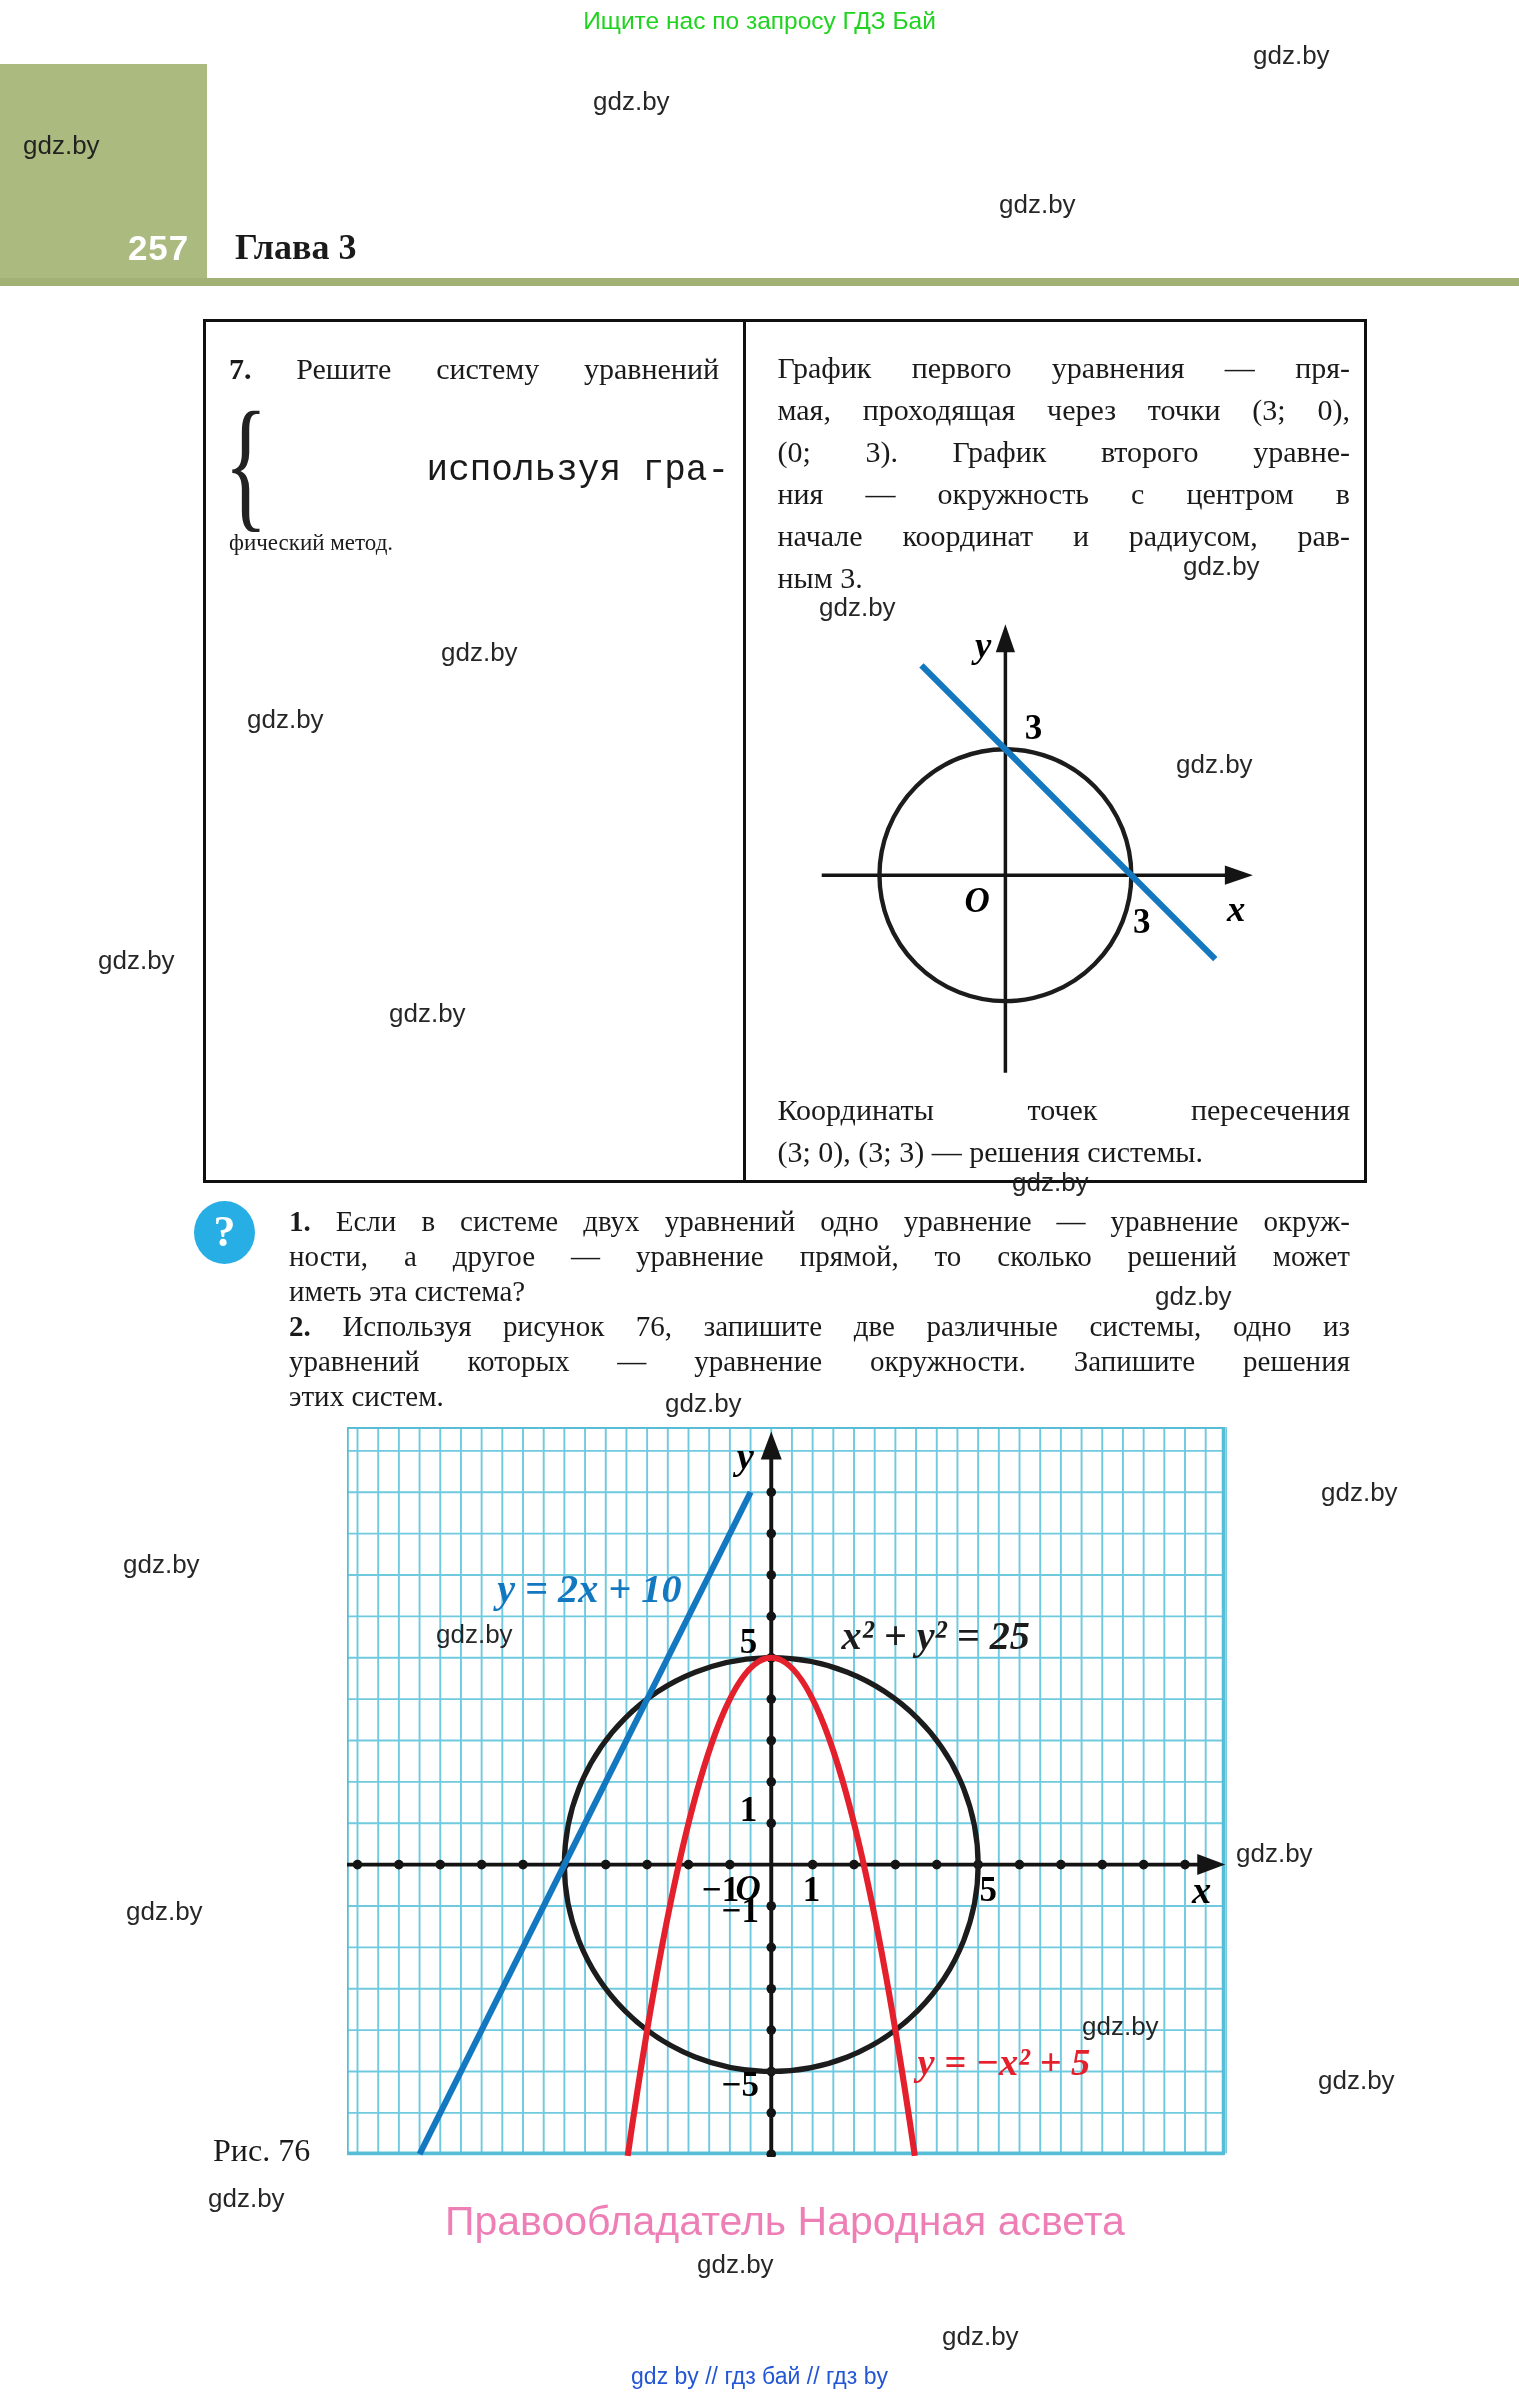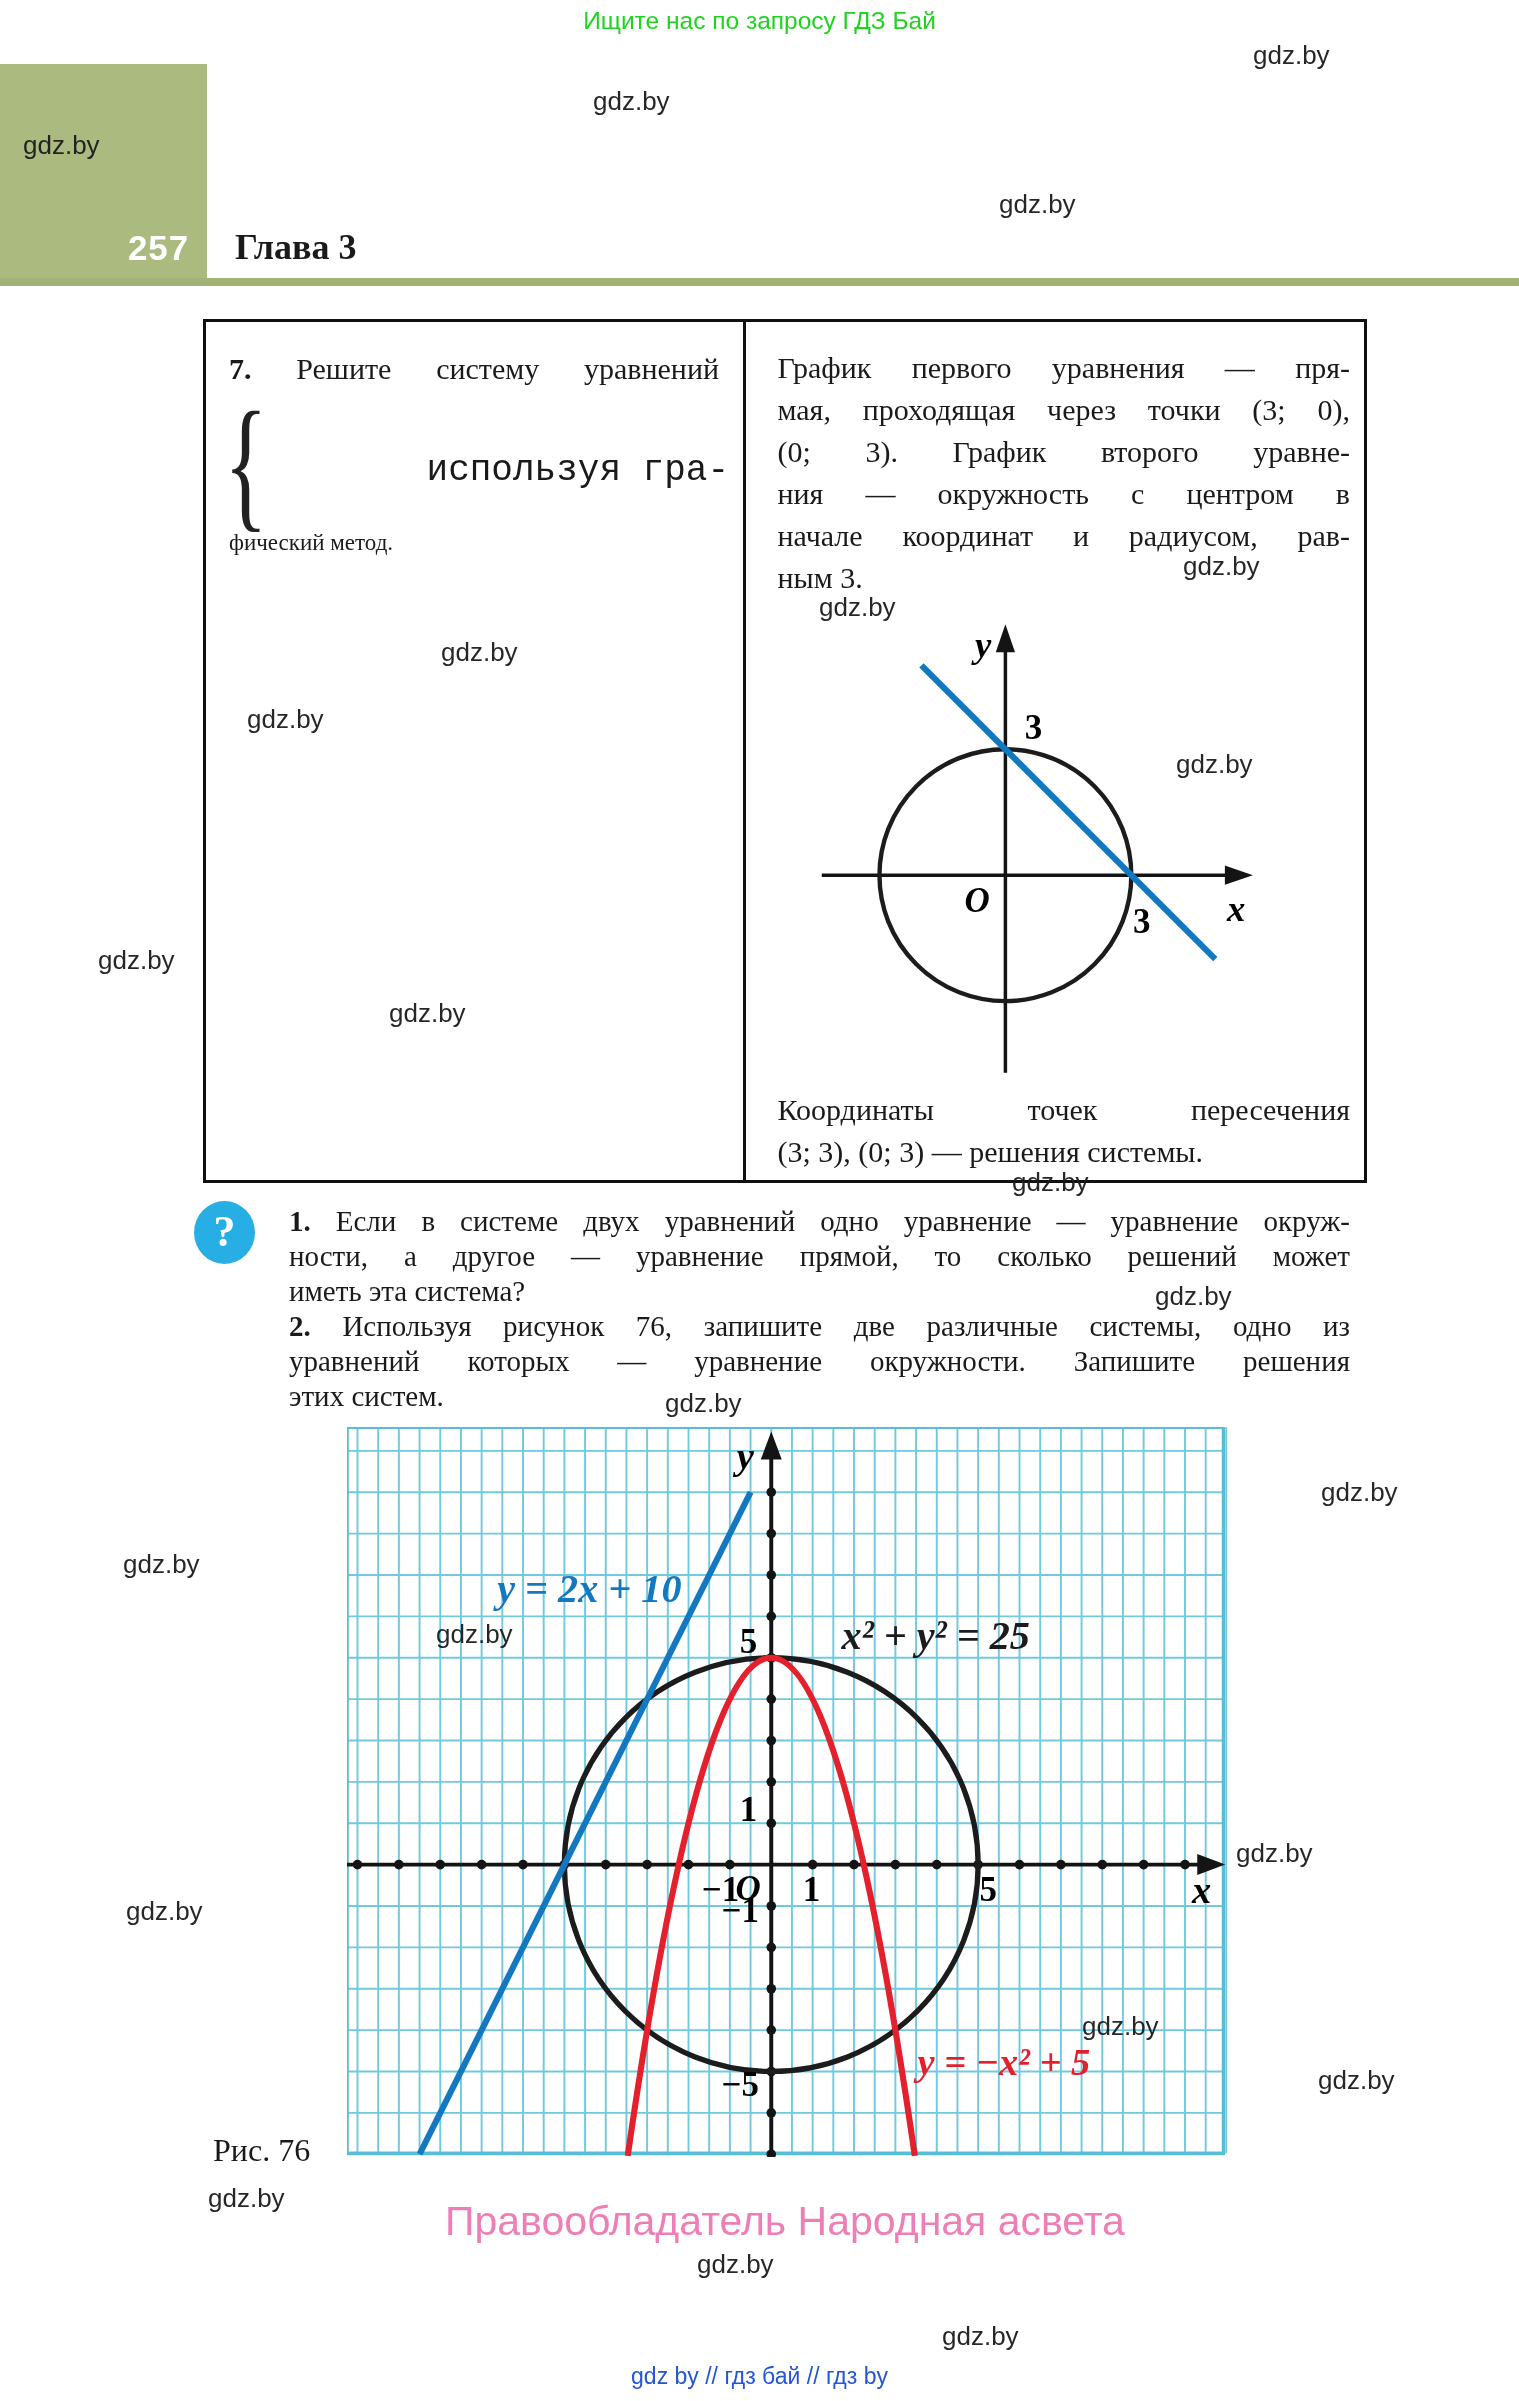--- a/index.html
+++ b/index.html
@@ -102,21 +102,21 @@
         <line x1="-96" y1="-240" x2="240" y2="96" stroke="#1478c0" stroke-width="7"></line>
         <text x="-16" y="-250" text-anchor="end" font-size="42" font-weight="bold" font-style="italic">y</text>
         <text x="264" y="52" text-anchor="middle" font-size="42" font-weight="bold" font-style="italic">x</text>
         <text x="-18" y="42" text-anchor="end" font-size="40" font-weight="bold" font-style="italic">O</text>
         <text x="22" y="-156" font-size="40" font-weight="bold">3</text>
         <text x="146" y="66" font-size="40" font-weight="bold">3</text>
       </svg>
 
       <div class="bodytext" id="solution-para2">
           <div class="tline">Координаты точек пересечения</div>
-          <div class="tline last">(3; 3), (0; 3) — решения системы.</div>
+          <div class="tline last">(3; 0), (3; 3) — решения системы.</div>
         </div>
     </div>
   </div>
 
   <div class="abs" id="q-icon">?</div>
   <div class="abs" id="questions">
     <div>
         <div class="tline"><b>1.</b> Если в системе двух уравнений одно уравнение — уравнение окруж-</div>
         <div class="tline">ности, а другое — уравнение прямой, то сколько решений может</div>
         <div class="tline last">иметь эта система?</div>

